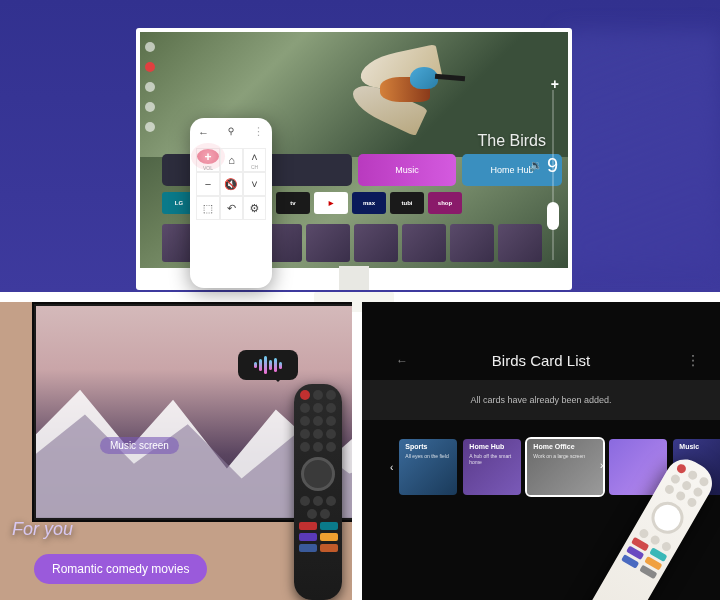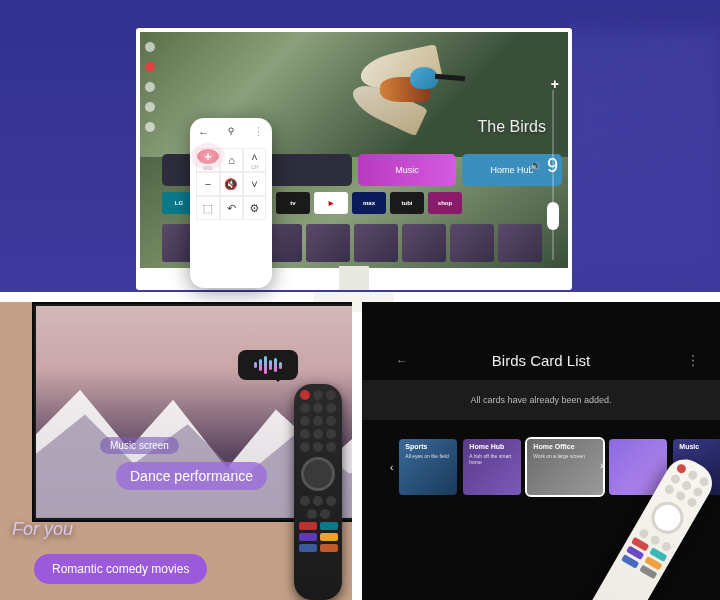--- a/index.html
+++ b/index.html
@@ -14,21 +14,21 @@
   .monitor-neck { position: absolute; left: 50%; bottom: 0; transform: translateX(-50%); width: 30px; height: 24px; background: #e8e8e3; }
 
   
   .bird-area { position: absolute; left: 0; top: 0; width: 428px; height: 125px; background: linear-gradient(135deg, #5a6f4a, #8a9f7a 30%, #3a4f3a 70%); }
   .bird { position: absolute; left: 180px; top: 15px; width: 150px; height: 90px; }
   .bird-body { position: absolute; left: 60px; top: 30px; width: 50px; height: 25px; background: linear-gradient(90deg, #d4803a, #8a3a1a); border-radius: 40% 20% 20% 40%; }
   .bird-head { position: absolute; left: 90px; top: 20px; width: 28px; height: 22px; background: linear-gradient(135deg, #4aa8d8, #2a7fa8); border-radius: 50% 50% 40% 40%; }
   .bird-beak { position: absolute; left: 115px; top: 28px; width: 30px; height: 5px; background: #1a1a1a; transform: rotate(5deg); }
   .bird-wing1 { position: absolute; left: 40px; top: 5px; width: 80px; height: 35px; background: linear-gradient(135deg, #e8e0d0, #c8b890); border-radius: 60% 10% 10% 60%; transform: rotate(-12deg); }
   .bird-wing2 { position: absolute; left: 30px; top: 45px; width: 75px; height: 30px; background: linear-gradient(135deg, #d8d0c0, #b8a880); border-radius: 60% 10% 10% 60%; transform: rotate(25deg); }
-  .birds-label { position: absolute; right: 22px; top: 86px; color: #fff; font-size: 16px; font-weight: 500; opacity: .9; text-shadow: 0 1px 3px #0008; }
+  .birds-label { position: absolute; right: 22px; top: 100px; color: #fff; font-size: 16px; font-weight: 500; opacity: .9; text-shadow: 0 1px 3px #0008; }
 
   .tv-sidebar { position: absolute; left: 0; top: 0; width: 20px; height: 236px; display: flex; flex-direction: column; align-items: center; gap: 10px; padding-top: 10px; }
   .tv-si { width: 10px; height: 10px; background: #fff; border-radius: 50%; opacity: .6; }
   .tv-si.red { background: #e04040; opacity: 1; }
 
   .app-bar { position: absolute; left: 22px; top: 122px; width: 400px; height: 32px; display: flex; gap: 6px; }
   .chip { flex: 1; border-radius: 5px; display: flex; align-items: center; justify-content: center; color: #fff; font-size: 9px; }
   .chip-dark { background: #2d2d3d; }
   .chip-music { background: linear-gradient(90deg, #b93abf, #d45adf); flex: 0 0 98px; }
   .chip-hub { background: #3a8fbf; flex: 0 0 100px; }
@@ -235,21 +235,20 @@
           <div class="vw" style="height:6px"></div>
           <div class="vw" style="height:12px"></div>
           <div class="vw" style="height:18px"></div>
           <div class="vw" style="height:10px"></div>
           <div class="vw" style="height:14px"></div>
           <div class="vw" style="height:7px"></div>
         </div>
       </div>
     <div class="foryou">For you</div>
     <div class="pill pill-1">Music screen</div>
-    <div class="pill pill-2">Dance performance</div>
     <div class="pill pill-3">Romantic comedy movies</div>
 
     <div class="remote-dark">
       <div class="rd-row">
           <div class="rd-btn" style="background:#c03030"></div>
           <div class="rd-btn"></div>
           <div class="rd-btn"></div>
         </div>
       <div class="rd-row">
           <div class="rd-btn"></div>

